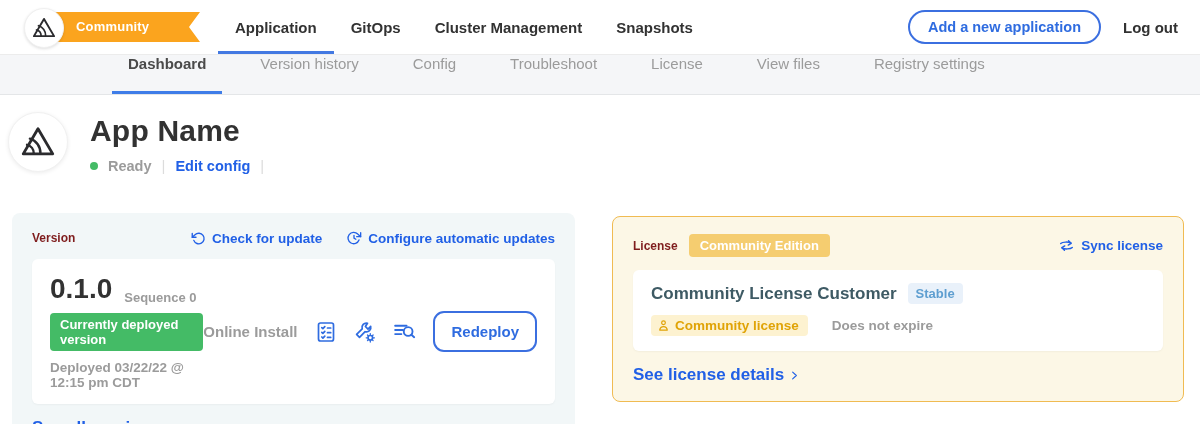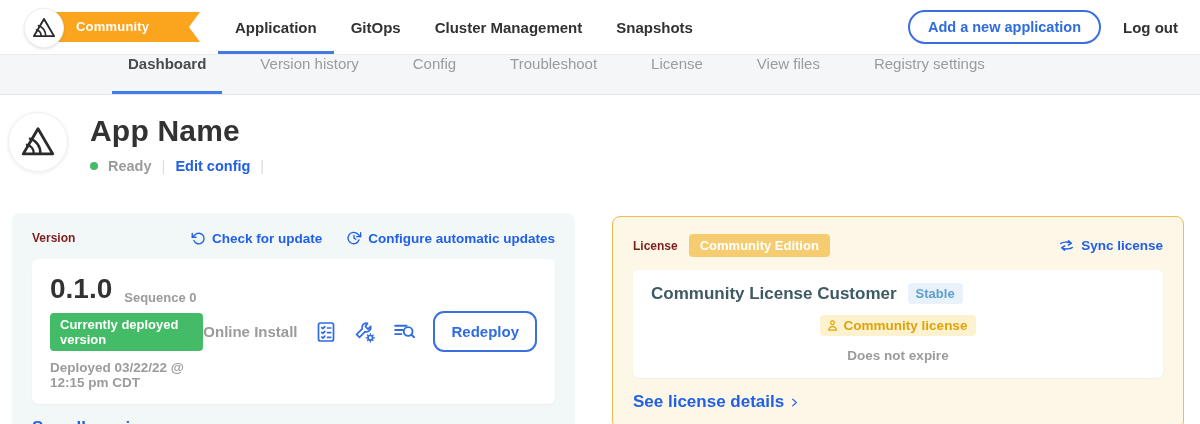--- a/index.html
+++ b/index.html
@@ -85,21 +85,21 @@
   .card-foot-link { display:inline-flex; align-items:center; gap:5px; margin-top:14px;
                     color:#2160e6; font-weight:bold; font-size:17px; cursor:pointer; }
 
   .edition-badge { margin-left:11px; background:#f5cd70; color:#fff; font-weight:bold;
                    font-size:13px; padding:4px 11px; border-radius:4px; }
   .lic-panel { display:block; padding:13px 18px 15px; }
   .lic-row1 { display:flex; align-items:center; gap:11px; }
   .customer-name { font-size:17px; font-weight:bold; color:#3e5a64; }
   .stable-badge { background:#e9f1fa; color:#5e9ed0; font-size:13px; font-weight:bold;
                   padding:3px 8px; border-radius:4px; }
-  .lic-row2 { display:flex; align-items:center; gap:12px; margin-top:11px;flex-direction:column; }
+  .lic-row2 { display:flex; align-items:center; gap:24px; margin-top:11px; }
   .lic-type-badge { display:inline-flex; align-items:center; gap:5px; background:#fdf2d0;
                     color:#e0a306; font-weight:bold; font-size:13.5px;
                     padding:3px 9px 3px 6px; border-radius:4px; }
   .no-expire { color:#9b9b9b; font-weight:bold; font-size:13.5px; }
 
   svg { display:block; }
 </style>
 </head>
 <body>
 

